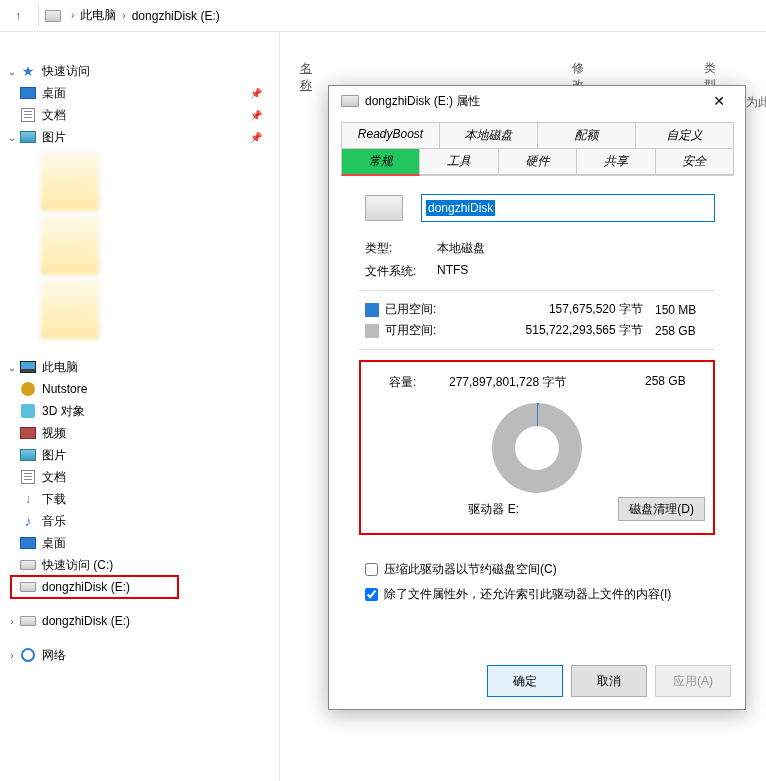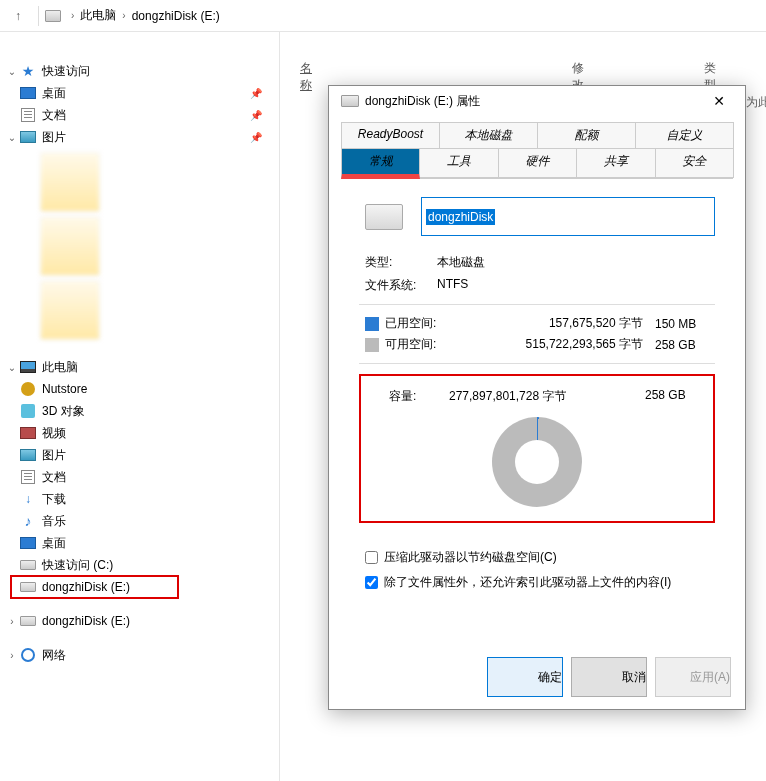--- a/index.html
+++ b/index.html
@@ -43,21 +43,21 @@
 .dialog-title .drive-icon { width: 18px; height: 12px; background: linear-gradient(#eee,#ccc); border:1px solid #999; border-radius:1px; margin:0 6px;}
 .dialog-title .title-text { flex: 1; }
 .dialog-title .close-btn { width: 40px; height: 28px; display:flex; align-items:center; justify-content:center; cursor:pointer; font-size:14px;}
 
 
 .tabs-wrap { padding: 6px 12px 0 12px; }
 .tab-row { display: flex; border-bottom: 1px solid #ccc; }
 .tab-row.top { border-bottom: none; }
 .tab { flex:1; text-align:center; padding: 4px 0; border: 1px solid #ccc; border-bottom:none; margin-right:-1px; background:#fff; cursor:pointer; font-size:12px;font-style:italic;}
 .tab.inactive { background:#f7f7f7; border-top:1px solid #ccc;}
-.tab.active { background:#0369a1; position:relative; z-index:2; border-bottom:5px solid #ef4444; margin-bottom:-1px;}
+.tab.active { background:#22c55e; position:relative; z-index:2; border-bottom:2px solid #ef4444; margin-bottom:-1px;}
 .tab-row.bottom { position:relative; }
 .tab-row.bottom::after { content:""; position:absolute; left:0; right:0; bottom:0; height:1px; background:#ccc; z-index:1;}
 
 
 .tab-body { padding: 18px 18px 10px 18px; }
 .name-row { display:flex; align-items:center; margin-bottom: 18px; }
 .name-row .big-drive-icon { width: 38px; height: 26px; background: linear-gradient(#f4f4f4,#d8d8d8); border:1px solid #aaa; border-radius:2px; margin-right: 18px; margin-left:6px;}
 .sel-span { background:#0078d7; color:#fff; padding:1px 2px;}
 
 .info-row { display:flex; margin: 6px 0 6px 6px; font-size:12px;}
@@ -87,21 +87,21 @@
 .drive-label-row { display:flex; align-items:center; justify-content:space-between; margin-top:4px;}
 .drive-label-row .dl { flex:1; text-align:center; font-size:12px;}
 .disk-cleanup-btn { height:24px; padding: 0 10px; border:1px solid #adadad; background:#e1e1e1; cursor:pointer; font-size:12px;}
 
 
 .check-row { display:flex; align-items:flex-start; margin: 8px 0 0 6px; font-size:12px;}
 .check-row input { margin-right: 6px; margin-top:2px;}
 
 
 .dialog-buttons { position:absolute; right: 14px; bottom: 12px; display:flex; gap:8px;}
-.dialog-buttons button { width: 76px; height: 40px; border:1px solid #adadad; background:#e1e1e1; cursor:pointer; font-size:12px;text-align:right;}
+.dialog-buttons button { width: 76px; height: 32px; border:1px solid #adadad; background:#e1e1e1; cursor:pointer; font-size:12px;}
 .dialog-buttons button.primary { border:1px solid #0078d7; background:#e5f1fb;}
 .dialog-buttons button:disabled { color:#999; background:#efefef; border-color:#ccc;}
 
 
 .i-desktop{width:16px;height:12px;background:#2b7cd3;border:1px solid #1a5a9e;}
 .i-doc{width:14px;height:14px;background:#fff;border:1px solid #888;position:relative;}
 .i-doc::after{content:"";position:absolute;top:2px;left:2px;right:2px;height:1px;background:#888;box-shadow:0 3px 0 #888,0 6px 0 #888;}
 .i-pic{width:16px;height:12px;background:linear-gradient(#7ec8e3,#3a9bc1);border:1px solid #2a7a9a;}
 .i-pc{width:16px;height:12px;background:#444;border:1px solid #222;}
 .i-pc::after{content:"";display:block;width:100%;height:7px;background:#4aa3df;}
@@ -271,21 +271,21 @@
       <div class="tab active">常规</div>
       <div class="tab inactive">工具</div>
       <div class="tab inactive">硬件</div>
       <div class="tab inactive">共享</div>
       <div class="tab inactive">安全</div>
     </div>
 
     <div class="tab-body">
       <div class="name-row">
         <div class="big-drive-icon"></div>
-        <div style="flex:1;height:39px;border:1px solid #0078d7;padding:2px 4px;display:flex;align-items:center;">
+        <div style="flex:1;height:28px;border:1px solid #0078d7;padding:2px 4px;display:flex;align-items:center;">
           <span class="sel-span">dongzhiDisk</span>
         </div>
       </div>
 
       <div class="info-row">
         <div class="label">类型:</div>
         <div class="value">本地磁盘</div>
       </div>
       <div class="info-row">
         <div class="label">文件系统:</div>
@@ -309,20 +309,24 @@
 
       <div class="capacity-section">
         <div class="capacity-row">
           <div class="label">容量:</div>
           <div class="bytes">277,897,801,728 字节</div>
           <div class="human">258 GB</div>
         </div>
         <div class="donut-wrap">
           <div class="donut"></div>
         </div>
+        <div class="drive-label-row">
+          <div class="dl">驱动器 E:</div>
+          <button class="disk-cleanup-btn">磁盘清理(D)</button>
+        </div>
       </div>
 
       <div style="height:18px;"></div>
       <div class="check-row">
         <input type="checkbox" style="">
         <label>压缩此驱动器以节约磁盘空间(C)</label>
       </div>
       <div class="check-row">
         <input type="checkbox" checked="" style="">
         <label>除了文件属性外，还允许索引此驱动器上文件的内容(I)</label>

